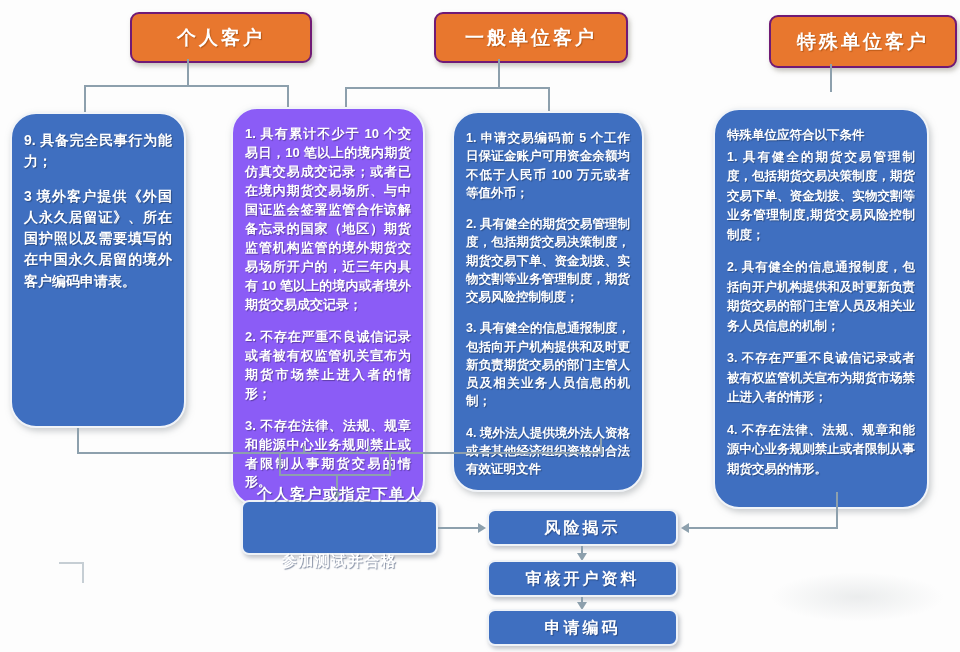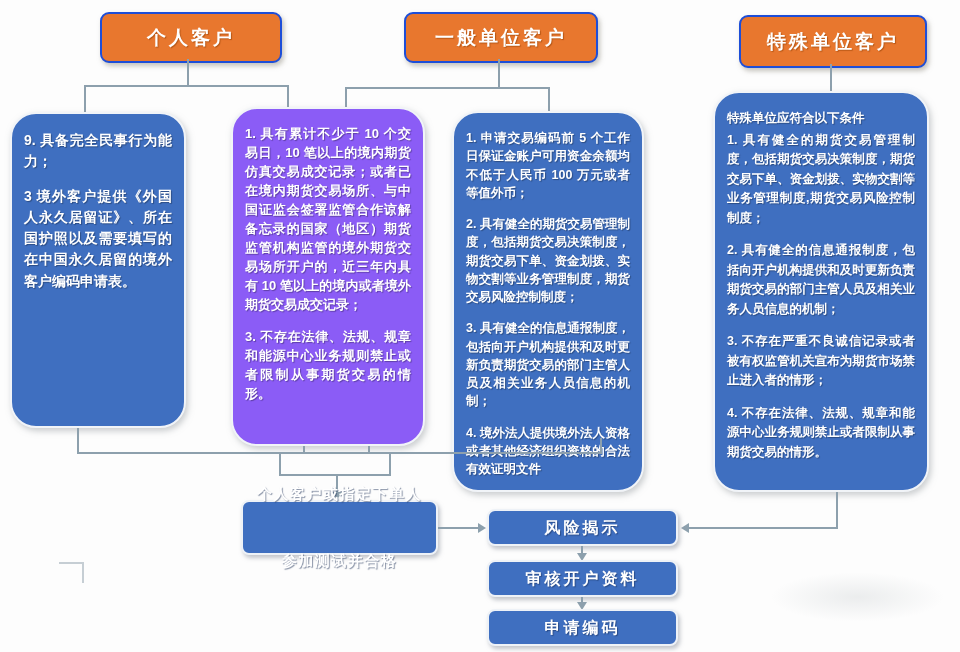--- a/index.html
+++ b/index.html
@@ -2,25 +2,26 @@
 <html><head>
 <meta charset="utf-8">
 <style>
   html,body{margin:0;padding:0;background:#ffffff;}
   #canvas{
     position:relative;width:960px;height:652px;background:#fdfdfd;overflow:hidden;
     font-family:"Liberation Sans","DejaVu Sans",sans-serif;
   }
   
   .hdr{
-    position:absolute;background:#e8772e;border:2px solid #1d4ed8;border-radius:9px;
+    position:absolute;background:#e8772e;border:2px solid #701a75;border-radius:9px;
     box-shadow:2px 3px 5px rgba(150,145,135,.55);
     display:flex;align-items:center;justify-content:center;
     color:#fff;font-weight:bold;font-size:19px;letter-spacing:3px;
     text-shadow:1px 1px 1px rgba(140,60,0,.55);
+    margin-left:30px;
   }
   
   .panel{
     position:absolute;border-radius:26px;border:2px solid #f1f4f8;
     box-shadow:2px 3px 6px rgba(150,155,160,.5);
     color:#fff;font-weight:bold;text-align:justify;
     text-shadow:1px 1px 1px rgba(0,0,0,.32);
     box-sizing:border-box;padding:16px 12px 12px;
   }
   .panel.blue{background:#3f6fc0;}
@@ -77,31 +78,32 @@
   <div class="vline" style="left:548px;top:87px;height:25px;"></div>
   <div class="vline" style="left:830px;top:64px;height:28px;"></div>
 
   <div id="panel-personal" class="panel blue" style="left:10px;top:112px;width:176px;min-height:316px;">
     <p>9. 具备完全民事行为能力；</p>
     <p>3 境外客户提供《外国人永久居留证》、所在国护照以及需要填写的在中国永久居留的境外客户编码申请表。</p>
   </div>
 
   <div id="panel-shared" class="panel green" style="left:231px;top:107px;width:194px;min-height:339px;">
     <p>1. 具有累计不少于 10 个交易日，10 笔以上的境内期货仿真交易成交记录；或者已在境内期货交易场所、与中国证监会签署监管合作谅解备忘录的国家（地区）期货监管机构监管的境外期货交易场所开户的，近三年内具有 10 笔以上的境内或者境外期货交易成交记录；</p>
+    <p>2. 不存在严重不良诚信记录或者被有权监管机关宣布为期货市场禁止进入者的情形；</p>
     <p>3. 不存在法律、法规、规章和能源中心业务规则禁止或者限制从事期货交易的情形。</p>
   </div>
 
   <div id="panel-general" class="panel blue" style="left:452px;top:111px;width:192px;min-height:327px;">
     <p>1. 申请交易编码前 5 个工作日保证金账户可用资金余额均不低于人民币 100 万元或者等值外币；</p>
     <p>2. 具有健全的期货交易管理制度，包括期货交易决策制度，期货交易下单、资金划拨、实物交割等业务管理制度，期货交易风险控制制度；</p>
     <p>3. 具有健全的信息通报制度，包括向开户机构提供和及时更新负责期货交易的部门主管人员及相关业务人员信息的机制；</p>
     <p>4. 境外法人提供境外法人资格或者其他经济组织资格的合法有效证明文件</p>
   </div>
 
-  <div id="panel-special" class="panel blue" style="left:713px;top:91px;width:216px;min-height:401px;">
+  <div id="panel-special" class="panel blue" style="left:713px;top:108px;width:216px;min-height:401px;">
     <p class="panel-title">特殊单位应符合以下条件</p>
     <p>1. 具有健全的期货交易管理制度，包括期货交易决策制度，期货交易下单、资金划拨、实物交割等业务管理制度,期货交易风险控制制度；</p>
     <p>2. 具有健全的信息通报制度，包括向开户机构提供和及时更新负责期货交易的部门主管人员及相关业务人员信息的机制；</p>
     <p>3. 不存在严重不良诚信记录或者被有权监管机关宣布为期货市场禁止进入者的情形；</p>
     <p>4. 不存在法律、法规、规章和能源中心业务规则禁止或者限制从事期货交易的情形。</p>
   </div>
 
   <div class="vline" style="left:77px;top:428px;height:26px;"></div>
   <div class="vline" style="left:303px;top:446px;height:8px;"></div>
   <div class="vline" style="left:368px;top:446px;height:8px;"></div>

